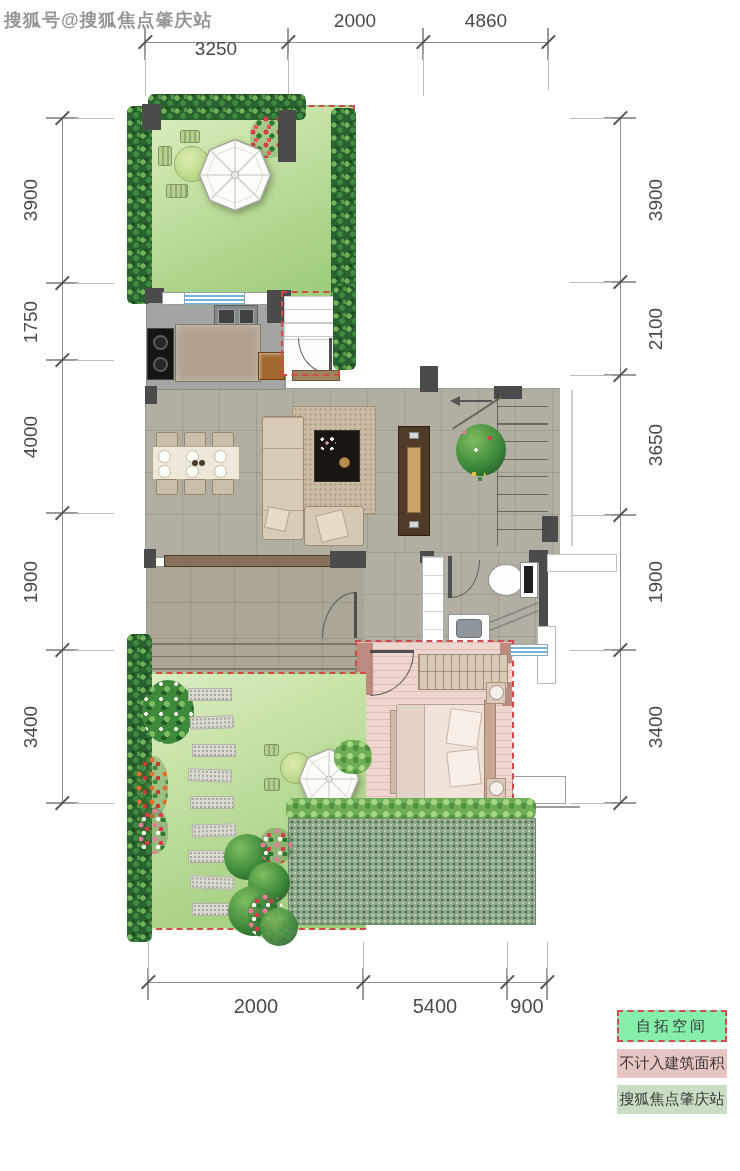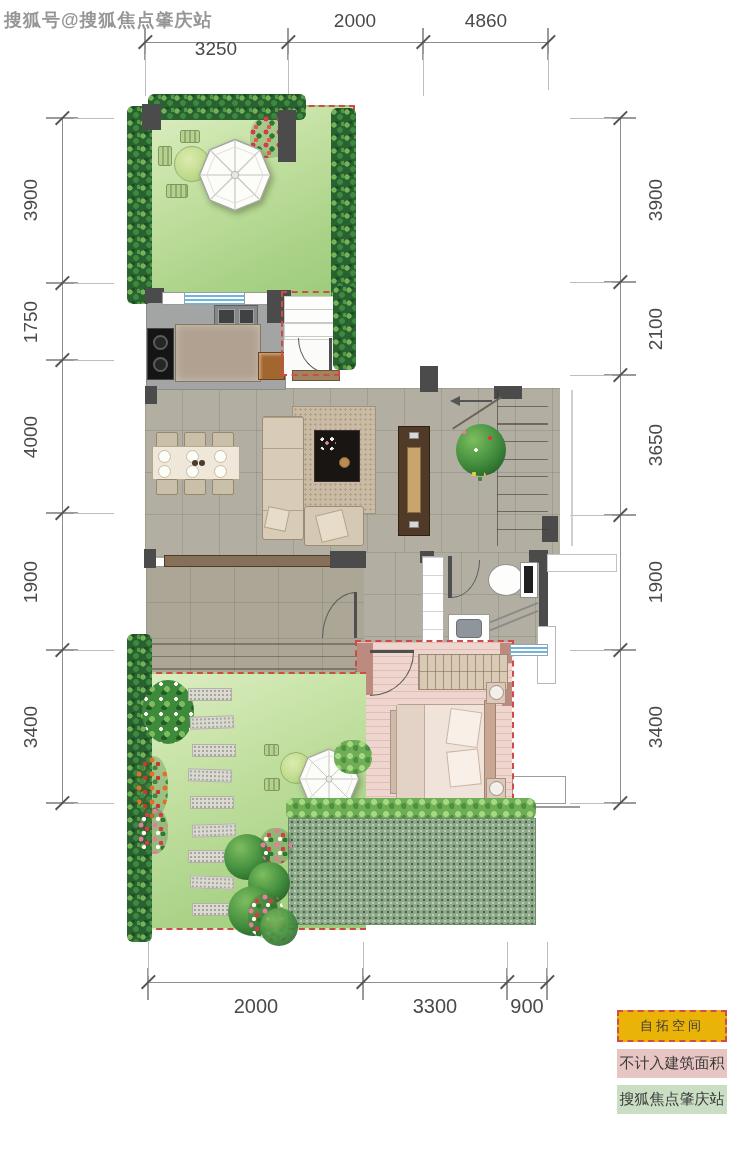--- a/index.html
+++ b/index.html
@@ -177,21 +177,21 @@
     <div class="dimline" style="left:148px;top:982px;width:399px;height:1.4px;"></div>
     <div class="tickh" style="left:148px;top:982px;"></div>
     <div class="tickh" style="left:363px;top:982px;"></div>
     <div class="tickh" style="left:507px;top:982px;"></div>
     <div class="tickh" style="left:547px;top:982px;"></div>
     <div class="ext" style="left:148px;top:942px;width:1px;height:34px;"></div>
     <div class="ext" style="left:363px;top:942px;width:1px;height:34px;"></div>
     <div class="ext" style="left:507px;top:942px;width:1px;height:34px;"></div>
     <div class="ext" style="left:547px;top:942px;width:1px;height:34px;"></div>
     <div class="dimlabel" style="left:256px;top:1006px;font-size:20px;">2000</div>
-    <div class="dimlabel" style="left:435px;top:1006px;font-size:20px;">3300</div>
+    <div class="dimlabel" style="left:435px;top:1006px;font-size:20px;">5400</div>
     <div class="dimlabel" style="left:527px;top:1006px;font-size:20px;">900</div>
   </div>
 
   <div class="abs tile" style="left:145px;top:388px;width:415px;height:170px;"></div>
   <div class="abs tile" style="left:358px;top:552px;width:68px;height:94px;"></div>
   <div class="abs tile" style="left:424px;top:552px;width:122px;height:93px;"></div>
   <div class="abs tile2" style="left:146px;top:566px;width:218px;height:108px;"></div>
   <div class="abs" style="left:146px;top:632px;width:218px;height:42px;background:repeating-linear-gradient(to bottom,transparent 0 11px,rgba(60,55,45,.42) 11px 12.5px);"></div>
   <div class="abs" style="left:146px;top:302px;width:140px;height:88px;background:#a2a5a3;border:1px solid #8a8d8a;"></div>
 
@@ -385,21 +385,21 @@
 
   <div class="abs bushdark" style="left:224px;top:834px;width:46px;height:46px;"></div>
   <div class="abs flowers2" style="left:260px;top:828px;width:32px;height:36px;"></div>
   <div class="abs bushdark" style="left:248px;top:862px;width:42px;height:42px;"></div>
   <div class="abs bushdark" style="left:228px;top:886px;width:50px;height:50px;"></div>
   <div class="abs flowers2" style="left:248px;top:894px;width:36px;height:44px;"></div>
   <div class="abs flowersO" style="left:262px;top:918px;width:28px;height:24px;"></div>
   <div class="abs bushdark" style="left:260px;top:908px;width:38px;height:38px;opacity:.9;"></div>
 
   <div>
-    <div class="legend-box" style="top:1010px;height:32px;background:#eab308;border:2px dashed #d6494f;font-size:13px;letter-spacing:3px;">
+    <div class="legend-box" style="top:1010px;height:32px;background:#86efac;border:2px dashed #d6494f;font-size:15px;letter-spacing:3px;">
       <span>自拓空间</span>
     </div>
     <div class="legend-box" style="top:1049px;height:29px;background:#e7c5c2;">
       <span>不计入建筑面积</span>
     </div>
     <div class="legend-box" style="top:1085px;height:29px;background:#cadec3;">
       <span>搜狐焦点肇庆站</span>
     </div>
   </div>
 

